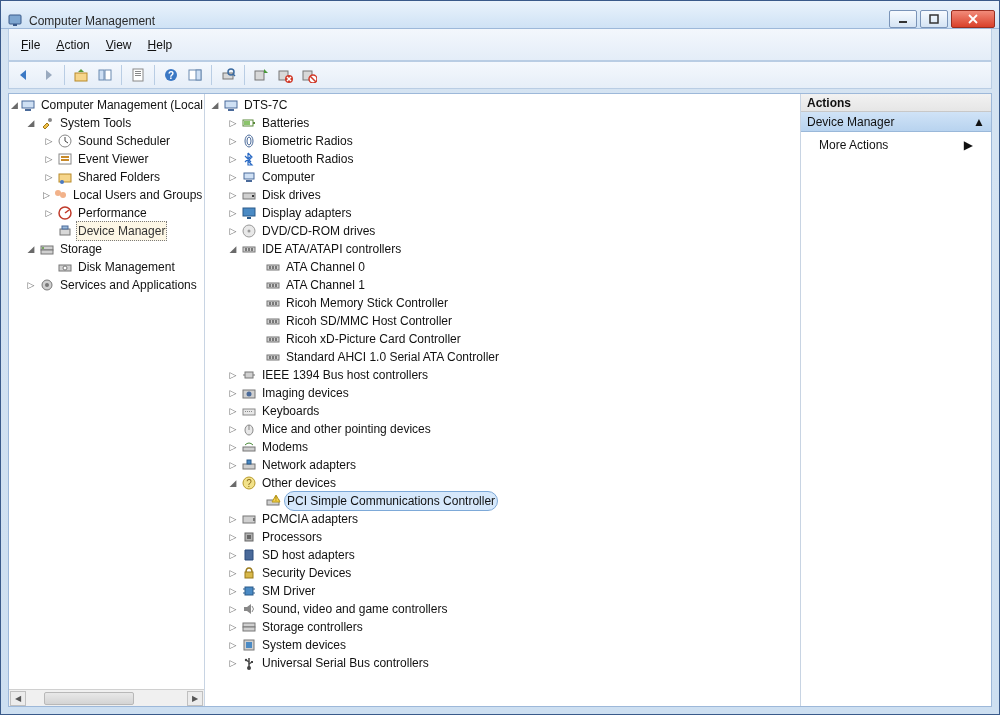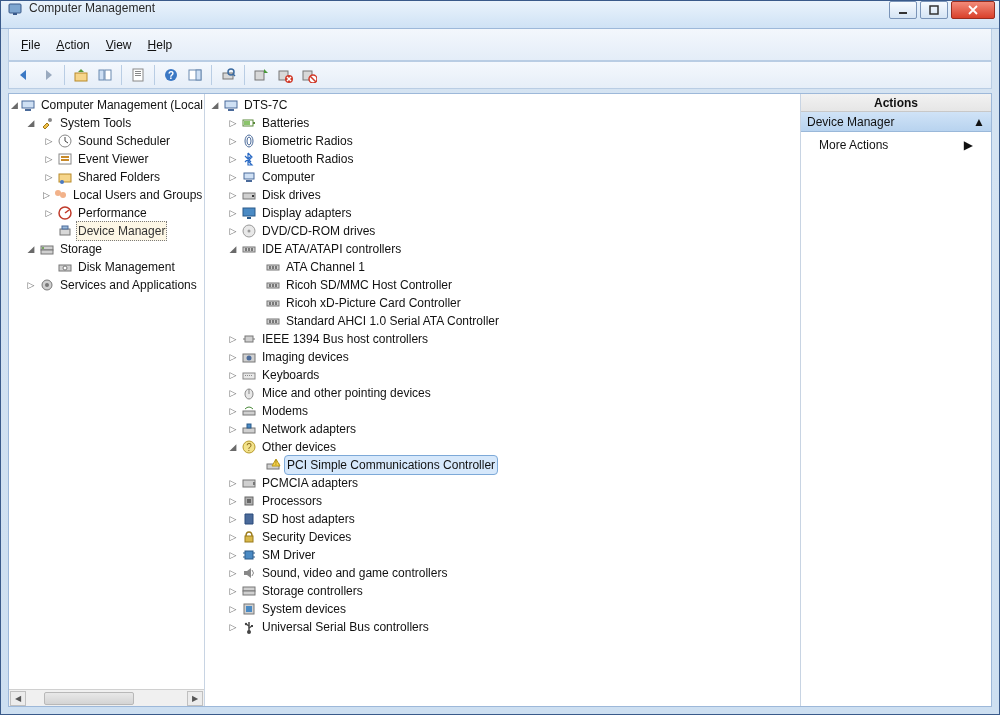--- a/index.html
+++ b/index.html
@@ -1,19 +1,19 @@
 <!DOCTYPE html>
 <html><head>
 <meta charset="utf-8">
 <style>
   * { box-sizing: border-box; }
   html, body { margin:0; padding:0; width:1000px; height:715px; font-family:"Segoe UI",Tahoma,Arial; font-size:12px; color:#111; background:#fff; }
   .window { width:1000px; height:715px; border:1px solid #3a5a8a; background:linear-gradient(#d6e4f2,#cddff1); display:flex; flex-direction:column; }
   
-  .titlebar { height:28px; background:linear-gradient(#eaf3fc,#cfe2f5); display:flex; align-items:flex-start; padding:0 4px 0 6px; border-bottom:1px solid #9db8d9; }
+  .titlebar { height:28px; background:linear-gradient(#eaf3fc,#cfe2f5); display:flex; align-items:flex-end; padding:0 4px 0 6px; border-bottom:1px solid #9db8d9; }
   .titlebar .app-icon { width:16px; height:16px; margin-right:6px; }
   .titlebar .title { flex:1; font-size:12px; color:#2a2a2a; }
   .win-btns { display:flex; gap:3px; }
   .win-btn { width:28px; height:18px; border:1px solid #7a94b8; border-radius:2px; background:linear-gradient(#f7fbff,#d5e4f4); display:flex; align-items:center; justify-content:center; font-size:10px; cursor:default; }
   .win-btn.close { background:linear-gradient(#f28b7a,#d9402a); color:#fff; border-color:#9a2d1f; width:44px;}
   
   .menubar { height:32px; background:linear-gradient(#f3f7fc,#e4edf8); border-bottom:1px solid #b9cde4; display:flex; align-items:center; padding:0 4px; margin: 0 7px; border: 1px solid #b9cde4; border-top:0;}
   .menubar span { padding:2px 8px; text-decoration:underline; text-decoration-color:transparent; cursor:default; }
   .menubar span::first-letter{ text-decoration:underline; }
   
@@ -25,27 +25,27 @@
   .pane { overflow:hidden; display:flex; flex-direction:column; min-height:0;}
   .pane-left { width:196px; border-right:1px solid #c8d4e3;}
   .pane-center { flex:1; border-right:1px solid #c8d4e3;}
   .pane-right { width:190px; }
   .tree { flex:1; overflow:hidden; padding:2px 0; }
   .node { display:flex; align-items:center; height:18px; line-height:18px; white-space:nowrap; padding-right:4px; cursor:default;}
   .node .expander { width:12px; height:12px; margin-right:2px; display:flex; align-items:center; justify-content:center; font-size:9px; color:#6a6a6a;}
   .node .nicon { width:16px; height:16px; margin-right:3px; flex:none; display:flex; align-items:center; justify-content:center;}
   .node .nlabel { padding:0 2px; }
   .node.selected .nlabel{ background:#fdf7e6; border:1px dotted #7a7a7a; color:#333; padding:0 1px;}
-  .node.sel-blue .nlabel{ background:#d6e8fb; border:1px solid #7da9d8; border-radius:4px; padding:0 2px;}
+  .node.sel-blue .nlabel{ background:#d6e8fb; border:1px solid #7da9d8; border-radius:10px; padding:0 2px;}
   
   .ind0{padding-left:2px}.ind1{padding-left:16px}.ind2{padding-left:34px}
   
   .cind0{padding-left:4px}.cind1{padding-left:22px}.cind2{padding-left:46px}
   
-  .actions-head{ height:18px; background:linear-gradient(#f2f2f2,#e6e6e6); border-bottom:1px solid #c8c8c8; font-weight:bold; padding:2px 6px;text-align:center;}
+  .actions-head{ height:18px; background:linear-gradient(#f2f2f2,#e6e6e6); border-bottom:1px solid #c8c8c8; font-weight:bold; padding:2px 6px;}
   .actions-sub{ height:20px; background:linear-gradient(#d0e3f7,#b8d3ef); border-bottom:1px solid #9ab8d9; padding:3px 6px; display:flex; justify-content:space-between; align-items:center;}
   .actions-item{ padding:6px 18px; display:flex; justify-content:space-between; align-items:center; cursor:default;}
   
   .hscrollbar{ height:17px; background:#f0f0f0; border-top:1px solid #d0d0d0; display:flex; align-items:center;}
   .hscrollbar .thumb{ width:90px; height:13px; margin-left:18px; background:linear-gradient(#e8e8e8,#d4d4d4); border:1px solid #b8b8b8; border-radius:2px;}
   .hscrollbar .arrow{ width:16px; height:15px; border:1px solid #c0c0c0; background:#ececec; display:flex;align-items:center;justify-content:center;font-size:8px;color:#555;}
   .hscrollbar .arrow.left{ margin-left:1px;}
   .hscrollbar .arrow.right{ margin-left:auto; margin-right:1px;}
   svg{display:block}
 </style>
@@ -392,21 +392,45 @@
           <div class="node cind2">
             <span class="expander"></span>
             <span class="nicon">
               <svg width="16" height="16">
                 <rect x="2" y="6" width="12" height="5" fill="#d0d0d0" stroke="#777"></rect>
                 <rect x="4" y="7" width="2" height="3" fill="#777"></rect>
                 <rect x="7" y="7" width="2" height="3" fill="#777"></rect>
                 <rect x="10" y="7" width="2" height="3" fill="#777"></rect>
               </svg>
             </span>
+            <span class="nlabel">ATA Channel 0</span>
+          </div>
+          <div class="node cind2">
+            <span class="expander"></span>
+            <span class="nicon">
+              <svg width="16" height="16">
+                <rect x="2" y="6" width="12" height="5" fill="#d0d0d0" stroke="#777"></rect>
+                <rect x="4" y="7" width="2" height="3" fill="#777"></rect>
+                <rect x="7" y="7" width="2" height="3" fill="#777"></rect>
+                <rect x="10" y="7" width="2" height="3" fill="#777"></rect>
+              </svg>
+            </span>
             <span class="nlabel">ATA Channel 1</span>
+          </div>
+          <div class="node cind2">
+            <span class="expander"></span>
+            <span class="nicon">
+              <svg width="16" height="16">
+                <rect x="2" y="6" width="12" height="5" fill="#d0d0d0" stroke="#777"></rect>
+                <rect x="4" y="7" width="2" height="3" fill="#777"></rect>
+                <rect x="7" y="7" width="2" height="3" fill="#777"></rect>
+                <rect x="10" y="7" width="2" height="3" fill="#777"></rect>
+              </svg>
+            </span>
+            <span class="nlabel">Ricoh Memory Stick Controller</span>
           </div>
           <div class="node cind2">
             <span class="expander"></span>
             <span class="nicon">
               <svg width="16" height="16">
                 <rect x="2" y="6" width="12" height="5" fill="#d0d0d0" stroke="#777"></rect>
                 <rect x="4" y="7" width="2" height="3" fill="#777"></rect>
                 <rect x="7" y="7" width="2" height="3" fill="#777"></rect>
                 <rect x="10" y="7" width="2" height="3" fill="#777"></rect>
               </svg>

